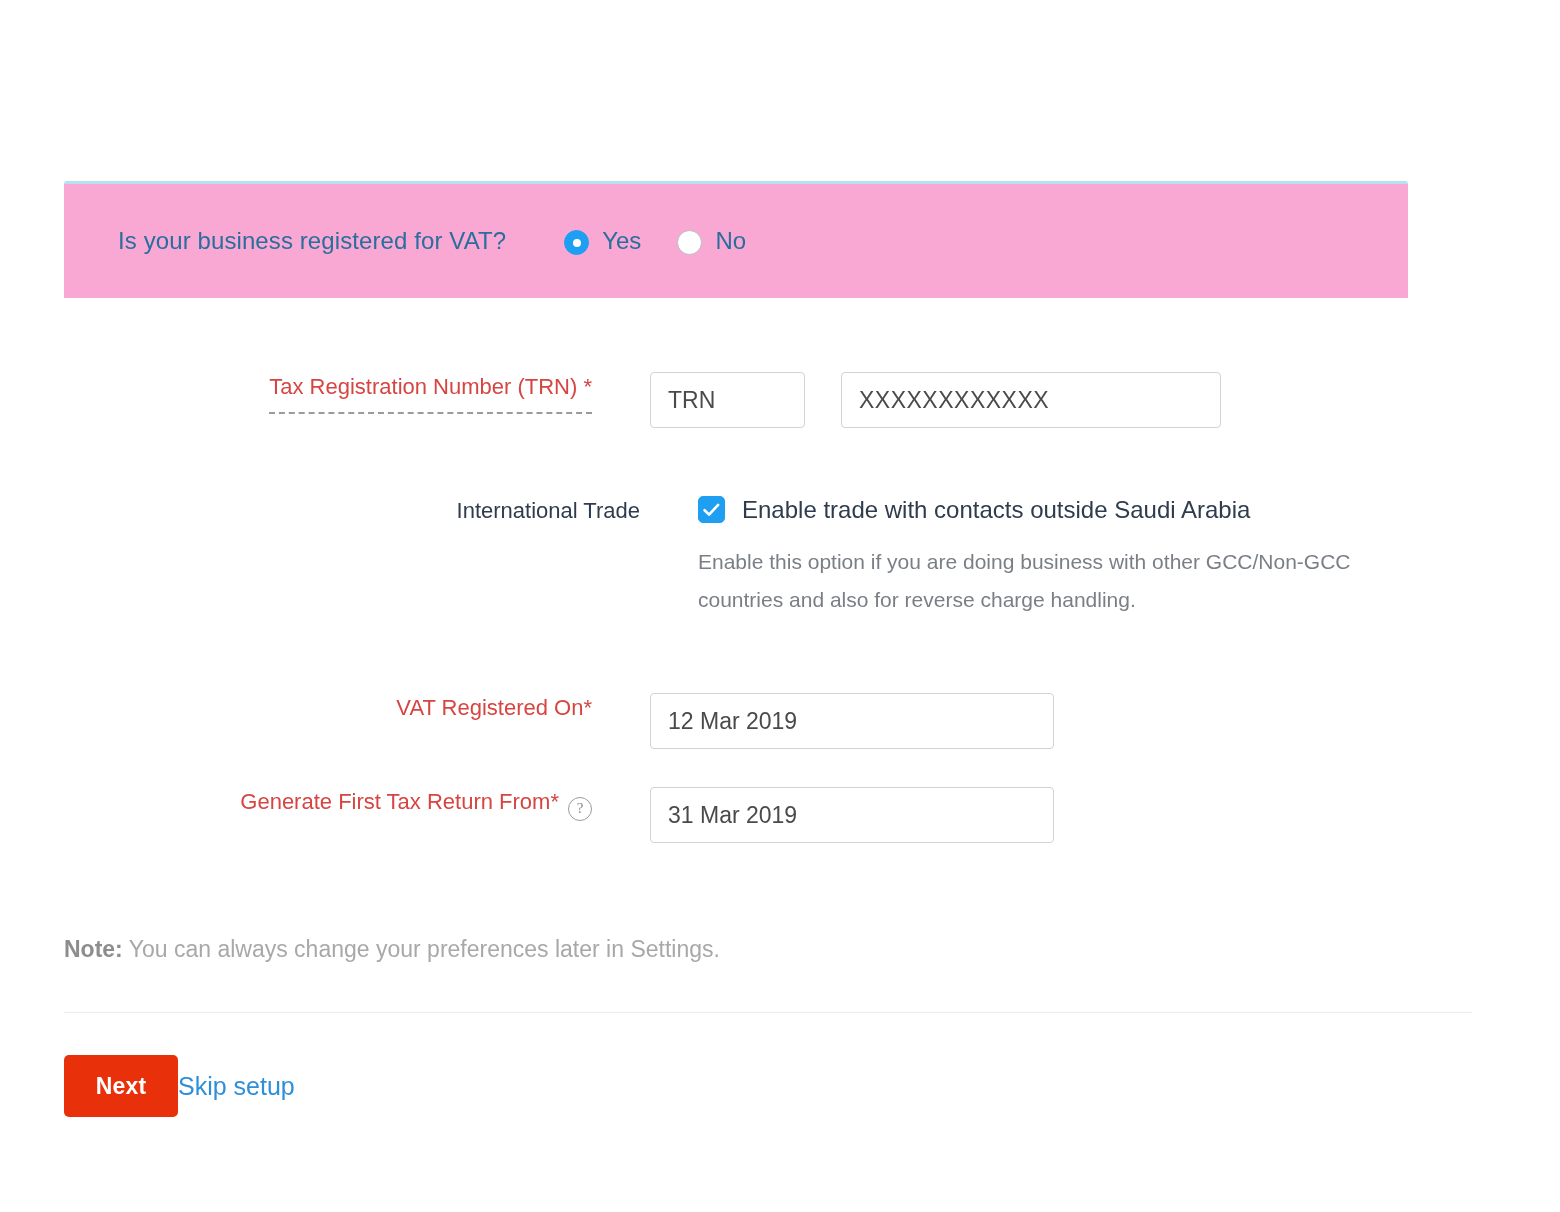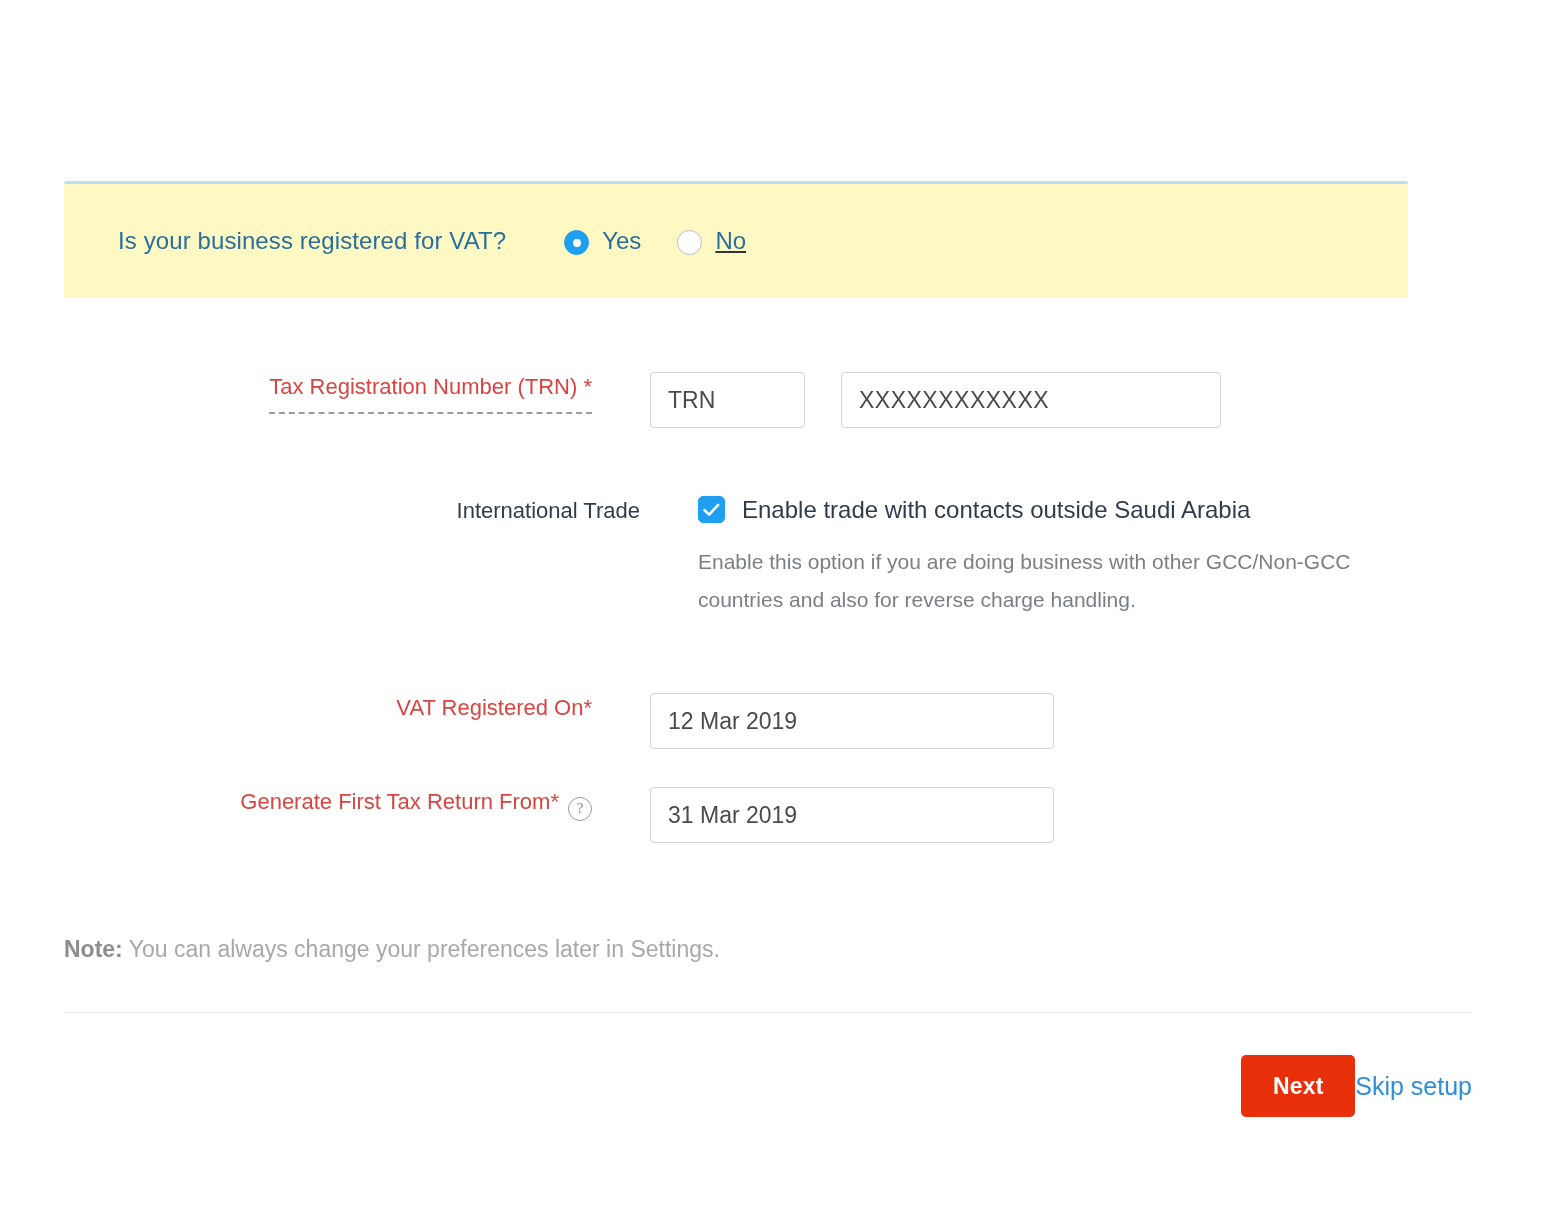--- a/index.html
+++ b/index.html
@@ -36,21 +36,21 @@
     line-height: 50px;
   }
 
   
   .vat-banner {
     position: absolute;
     left: 64px;
     top: 181px;
     width: 1344px;
     height: 117px;
-    background: #fef9c3;
+    background: #f9a8d4;
     border-top: 3px solid #b5e2f2;
     border-radius: 3px 3px 0 0;
     display: flex;
     align-items: center;
   }
   .vat-question {
     margin-left: 54px;
     font-size: 24px;
     color: #2a6e9e;
     letter-spacing: 0.1px;
@@ -58,21 +58,21 @@
   .radio-group {
     display: flex;
     align-items: center;
     margin-left: 58px;
   }
   .radio-opt {
     display: flex;
     align-items: flex-end;
     cursor: pointer;
   }
-  .radio-opt + .radio-opt { margin-left: 36px; text-decoration: underline; }
+  .radio-opt + .radio-opt { margin-left: 36px; }
   .radio-dot {
     width: 25px;
     height: 25px;
     border-radius: 50%;
     display: inline-flex;
     align-items: center;
     justify-content: center;
     flex: none;
   }
   .radio-dot.on {
@@ -220,21 +220,21 @@
     height: 1px;
     background: #ececec;
   }
   .footer {
     position: absolute;
     left: 64px;
     top: 1055px;
     width: 1408px;
     display: flex;
     align-items: center;
-    justify-content: flex-end;
+    justify-content: flex-start;
   }
   .btn-next {
     width: 114px;
     height: 62px;
     background: #e8310b;
     color: #ffffff;
     border: none;
     border-radius: 5px;
     font-family: "Liberation Sans", sans-serif;
     font-size: 23px;

